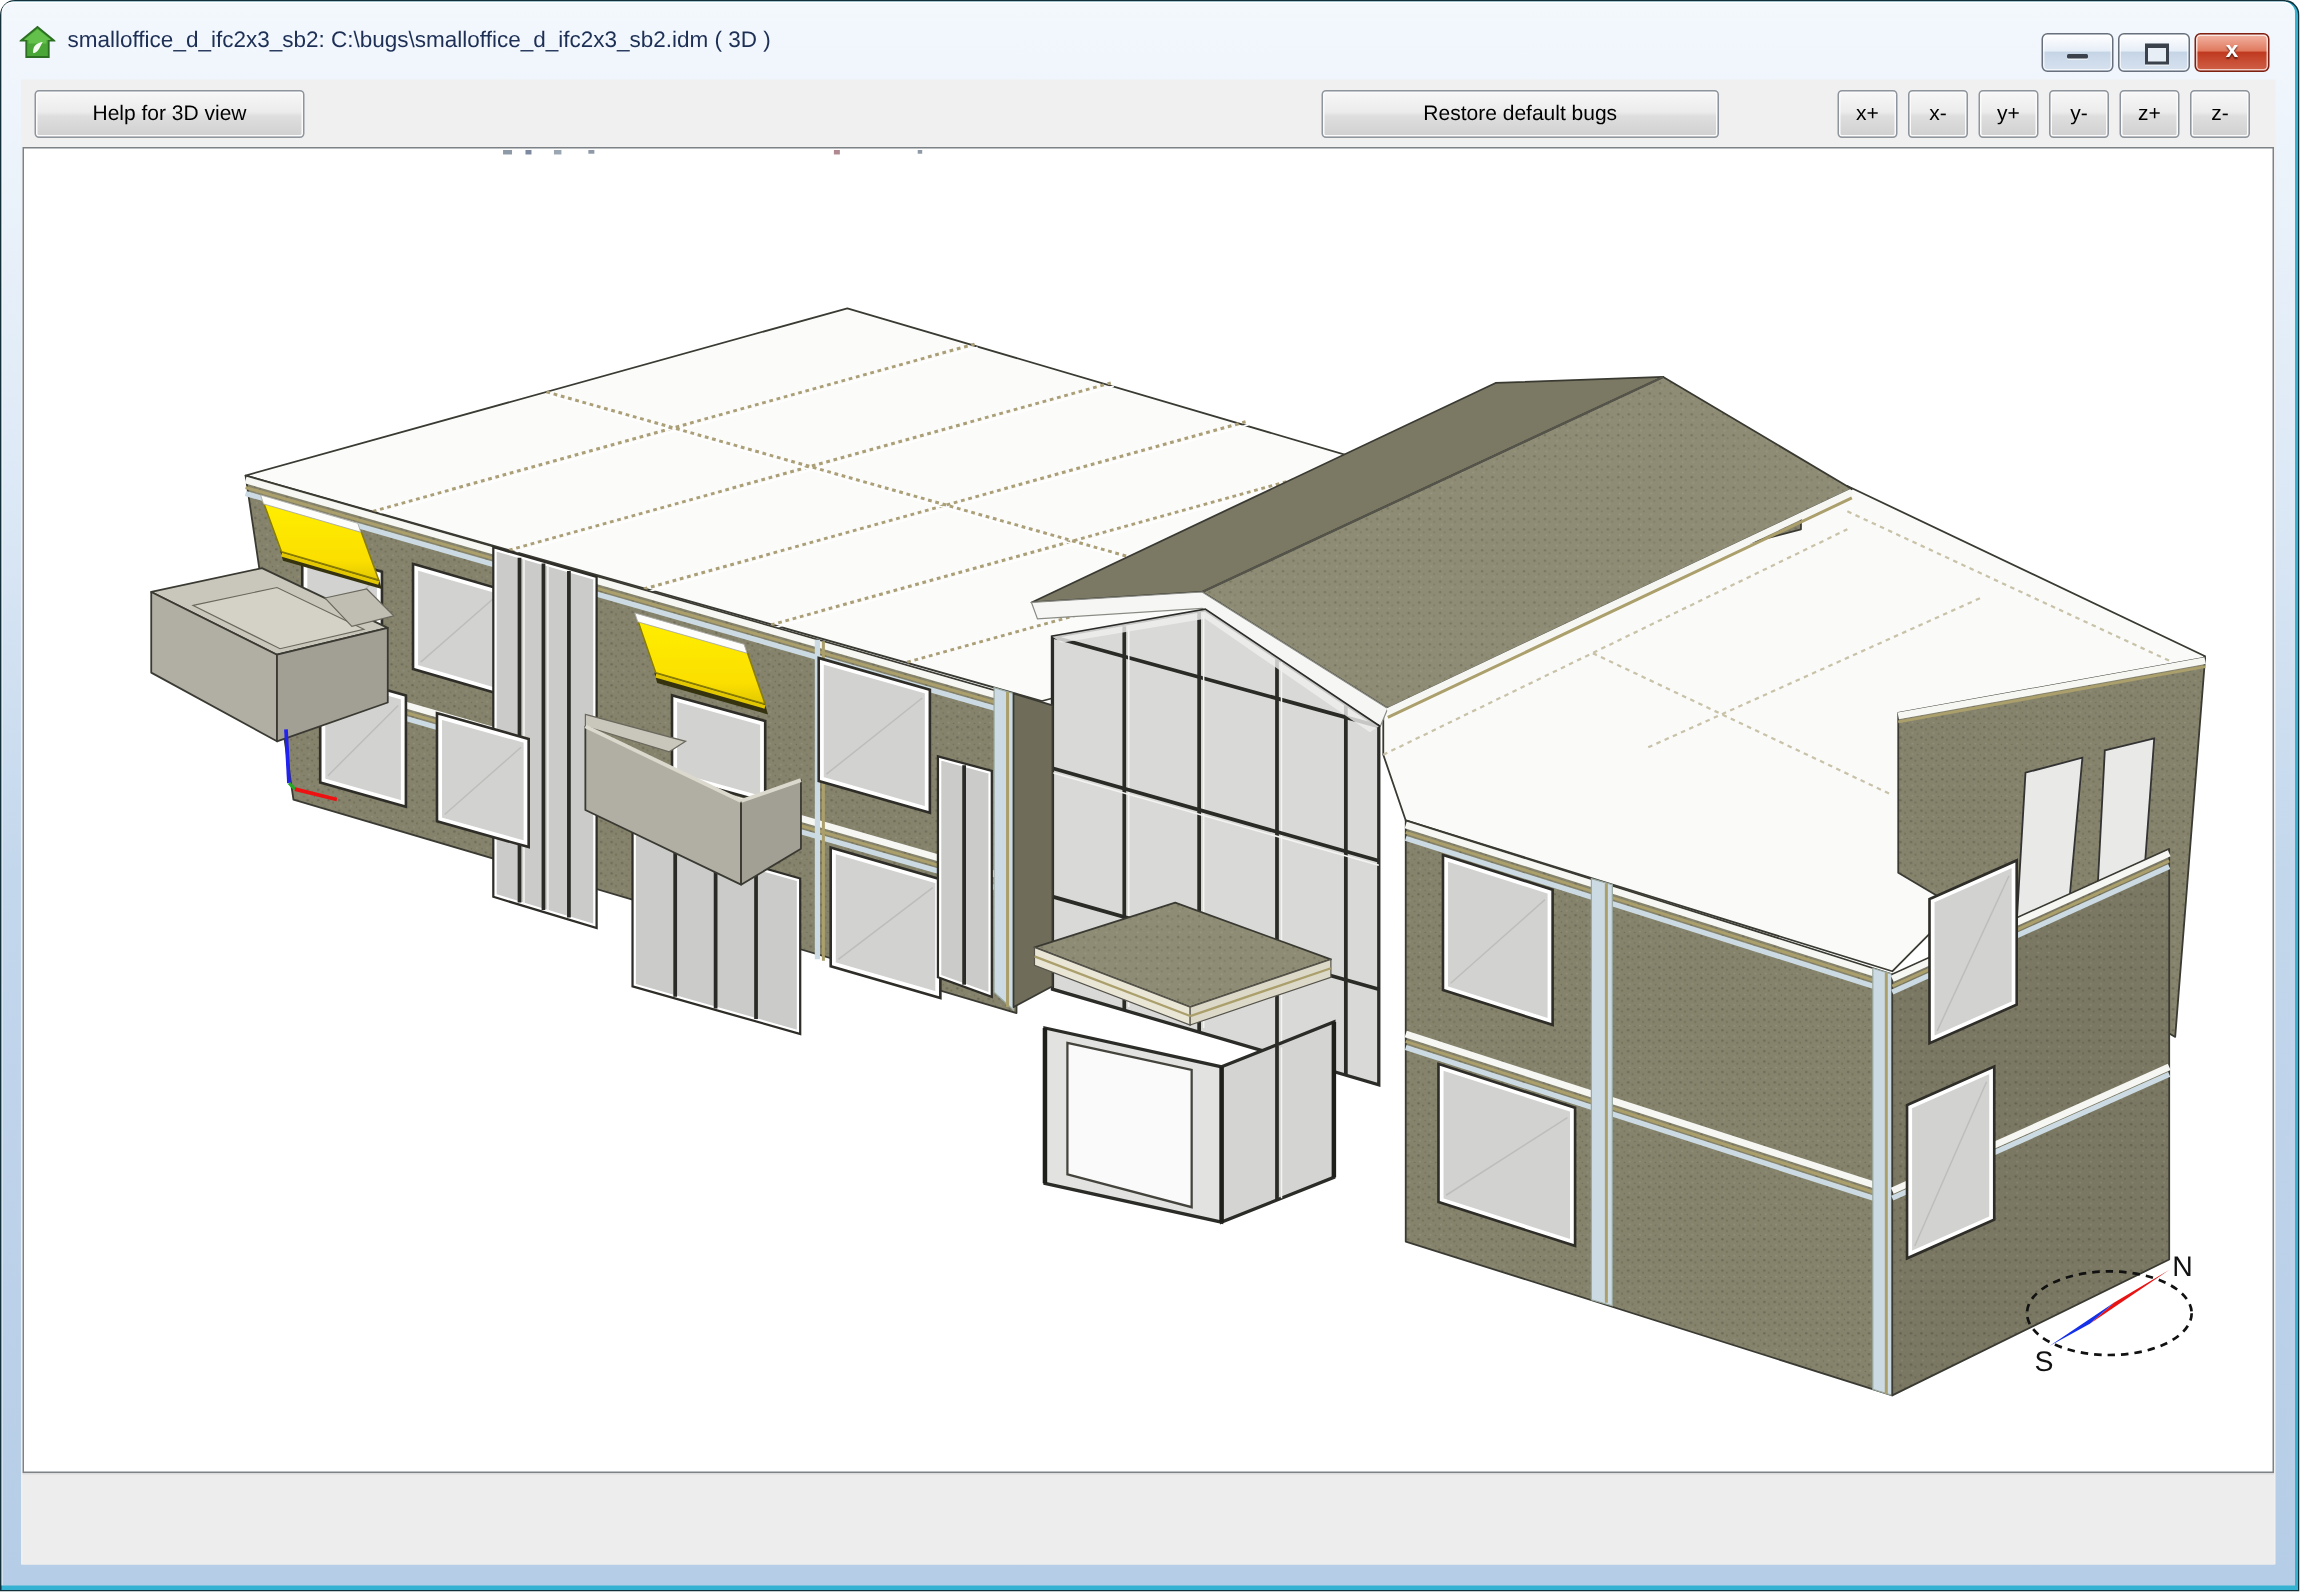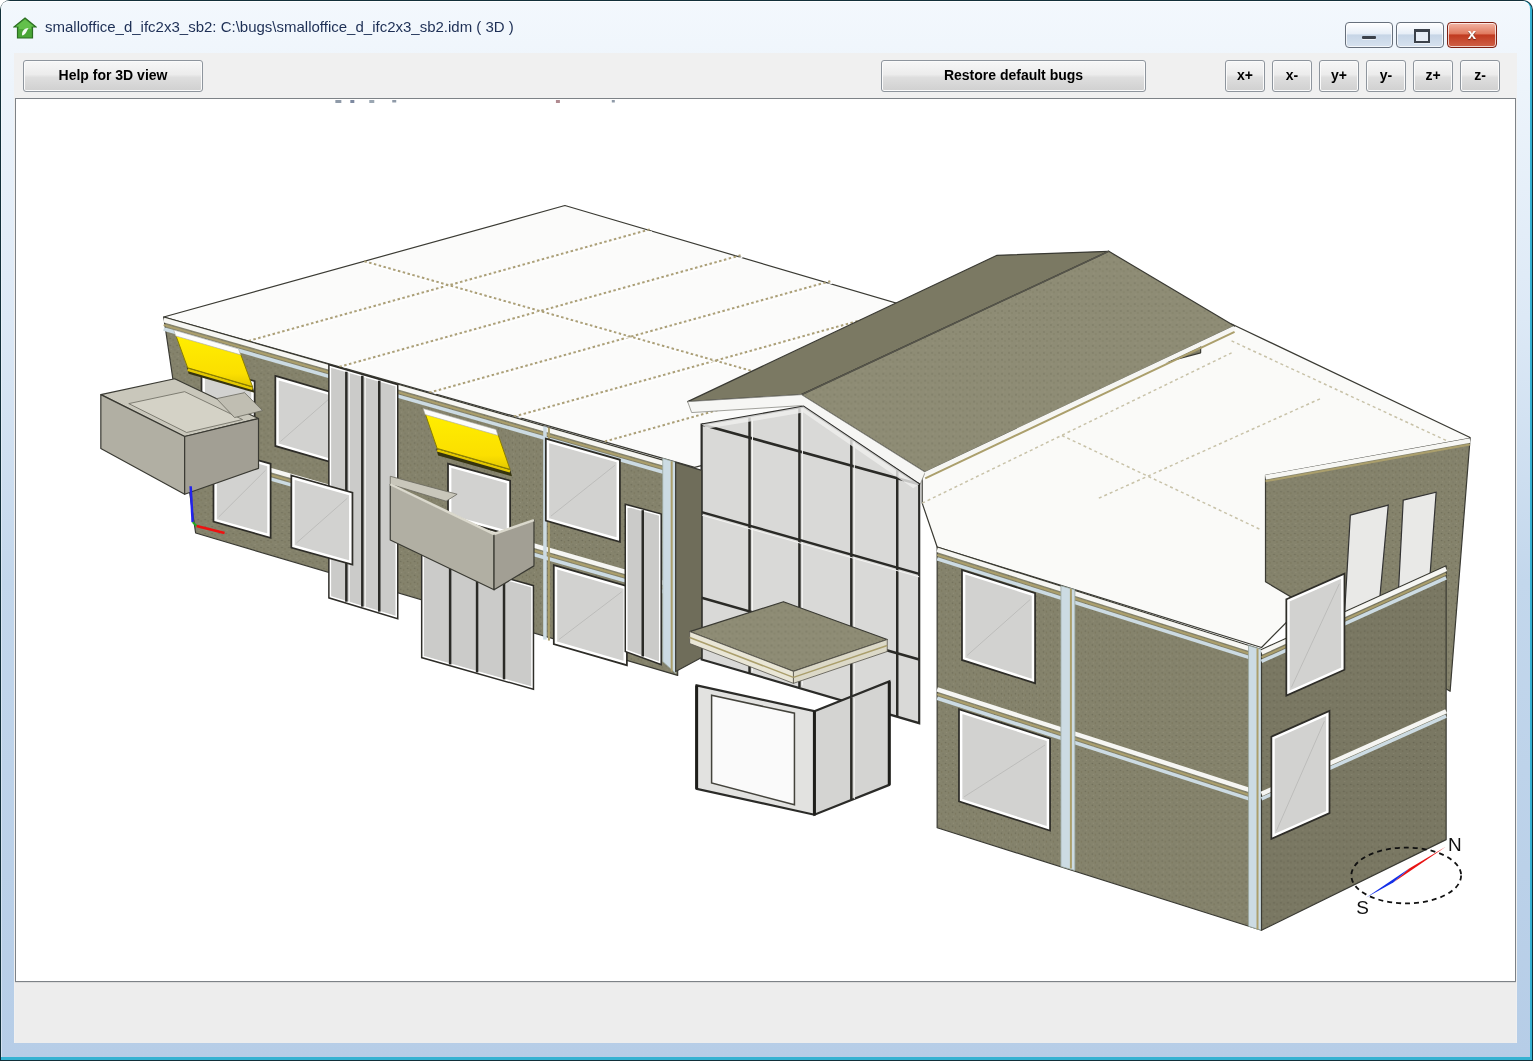--- a/index.html
+++ b/index.html
@@ -4,38 +4,38 @@
 <style>
   html,body{margin:0;padding:0;background:#ffffff;font-family:"Liberation Sans",sans-serif;}
   .stage{position:relative;width:1533px;height:1061px;overflow:hidden;}
   
   .win-outer{position:absolute;inset:0;background:#12303a;border-radius:10px 10px 0 0;}
   .win-teal{position:absolute;left:1px;top:1px;right:1px;bottom:1px;background:#35b2d2;border-radius:9px 9px 0 0;}
   .win-body{position:absolute;left:1px;top:1px;right:3px;bottom:4px;border-radius:8px 8px 0 0;
     background:linear-gradient(#f3f8fd,#dde9f6 30%,#c3d7ec 55%,#b6cde7);
     box-shadow:inset 0 1px 0 rgba(255,255,255,.85), inset 1px 0 0 rgba(255,255,255,.4);}
   
-  .titlebar{position:absolute;left:0;top:0;right:16px;height:52px;}
+  .titlebar{position:absolute;left:0;top:0;right:0;height:52px;}
   .app-icon{position:absolute;left:12px;top:16px;width:24px;height:22px;}
   .title-text{position:absolute;left:44px;top:17px;font-size:15px;color:#1d2f55;white-space:nowrap;}
   .winbtns{position:absolute;top:21px;right:17px;display:flex;gap:3px;}
   .wbtn{height:24px;border:1px solid #67707c;border-radius:4px;position:relative;
     background:linear-gradient(#ffffff,#e7eef7 45%,#c6d5e6 50%,#d7e2ef);box-shadow:inset 0 0 0 1px rgba(255,255,255,.7);}
   .wbtn.min,.wbtn.max{width:46px;}
   .wbtn.close{width:48px;border-color:#7e2012;background:linear-gradient(#f2b5a4,#e07a5f 45%,#c03a20 50%,#cf6147);}
   .glyph-min{position:absolute;left:50%;top:13px;width:14px;height:3px;margin-left:-7px;background:#3c424b;border-radius:1px;box-shadow:0 1px 0 rgba(255,255,255,.6);}
   .glyph-max{position:absolute;left:50%;top:6px;width:12px;height:9px;margin-left:-6px;border:2px solid #3c424b;border-top-width:3px;background:#e8eef6;box-shadow:0 1px 0 rgba(255,255,255,.5);}
   .glyph-close{position:absolute;left:0;top:2px;width:100%;text-align:center;color:#fff;font-weight:bold;font-size:15px;text-shadow:0 1px 1px rgba(0,0,0,.5);}
   
   .content{position:absolute;left:13px;right:13px;top:52px;bottom:14px;background:#f0f0f0;}
   .toolbar{position:absolute;left:0;top:0;right:0;height:45px;}
   .btn{position:absolute;top:7px;height:30px;border:1px solid #8e959d;border-radius:3px;
     background:linear-gradient(#f7f7f7,#ececec 45%,#dedede 55%,#d0d0d0);
     box-shadow:inset 0 0 0 1px #fbfbfb;font-family:"Liberation Sans",sans-serif;
-    font-size:14px;color:#000;text-align:center;line-height:28px;cursor:default;font-weight:bold;}
+    font-size:14px;color:#000;text-align:center;line-height:28px;cursor:default;}
   .btn-help{left:9px;width:178px;}
   .btn-restore{left:867px;width:263px;}
   .btn-axis{width:38px;}
   .viewport{position:absolute;left:1px;right:1px;top:45px;bottom:61px;background:#ffffff;border:1px solid #7d8287;}
   .viewport svg{position:absolute;left:0;top:0;width:100%;height:100%;}
   .statusbar{position:absolute;left:1px;right:1px;bottom:0;height:60px;background:#ededed;border-top:1px solid #dcdcdc;}
   
   .edge{stroke:#3a3a33;stroke-width:1.2;stroke-linejoin:round;}
   .w-dark{fill:none;stroke:#2e2d28;stroke-width:6;stroke-linejoin:miter;}
   .w-in{fill:#d2d2d0;stroke:#ffffff;stroke-width:2.5;stroke-linejoin:miter;}

